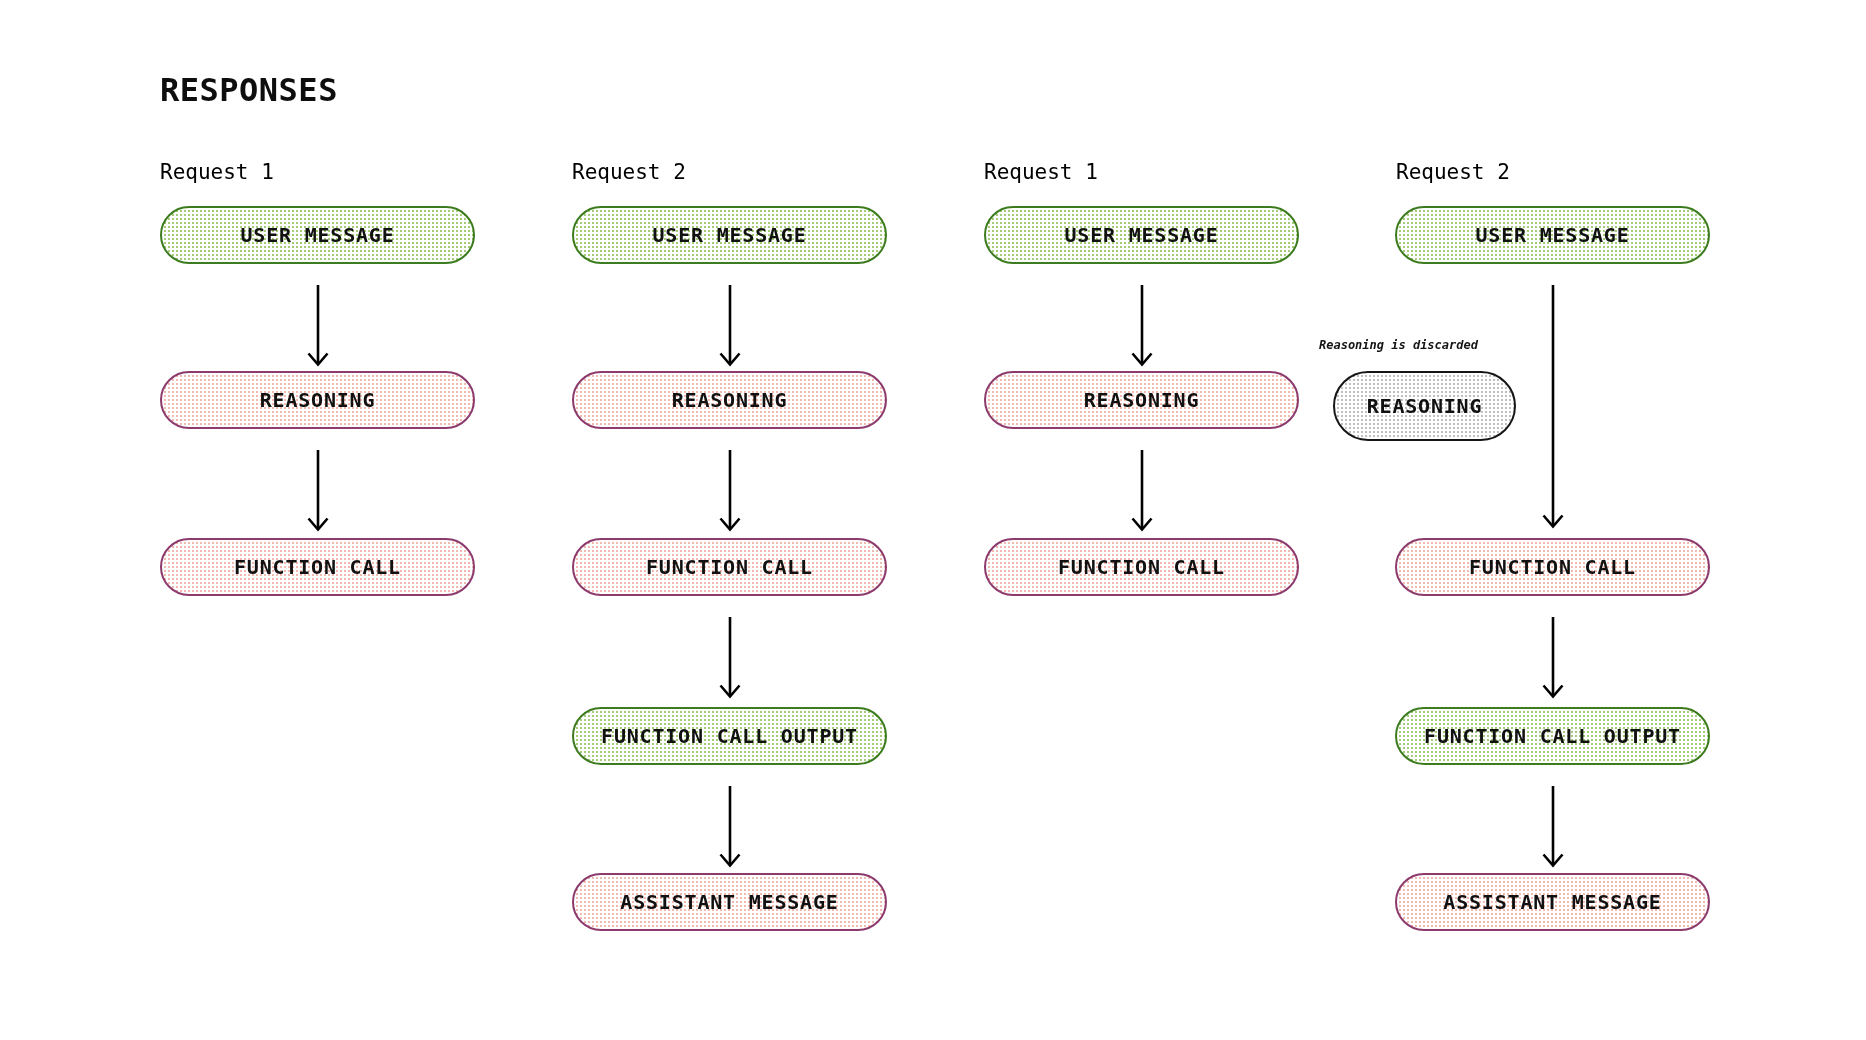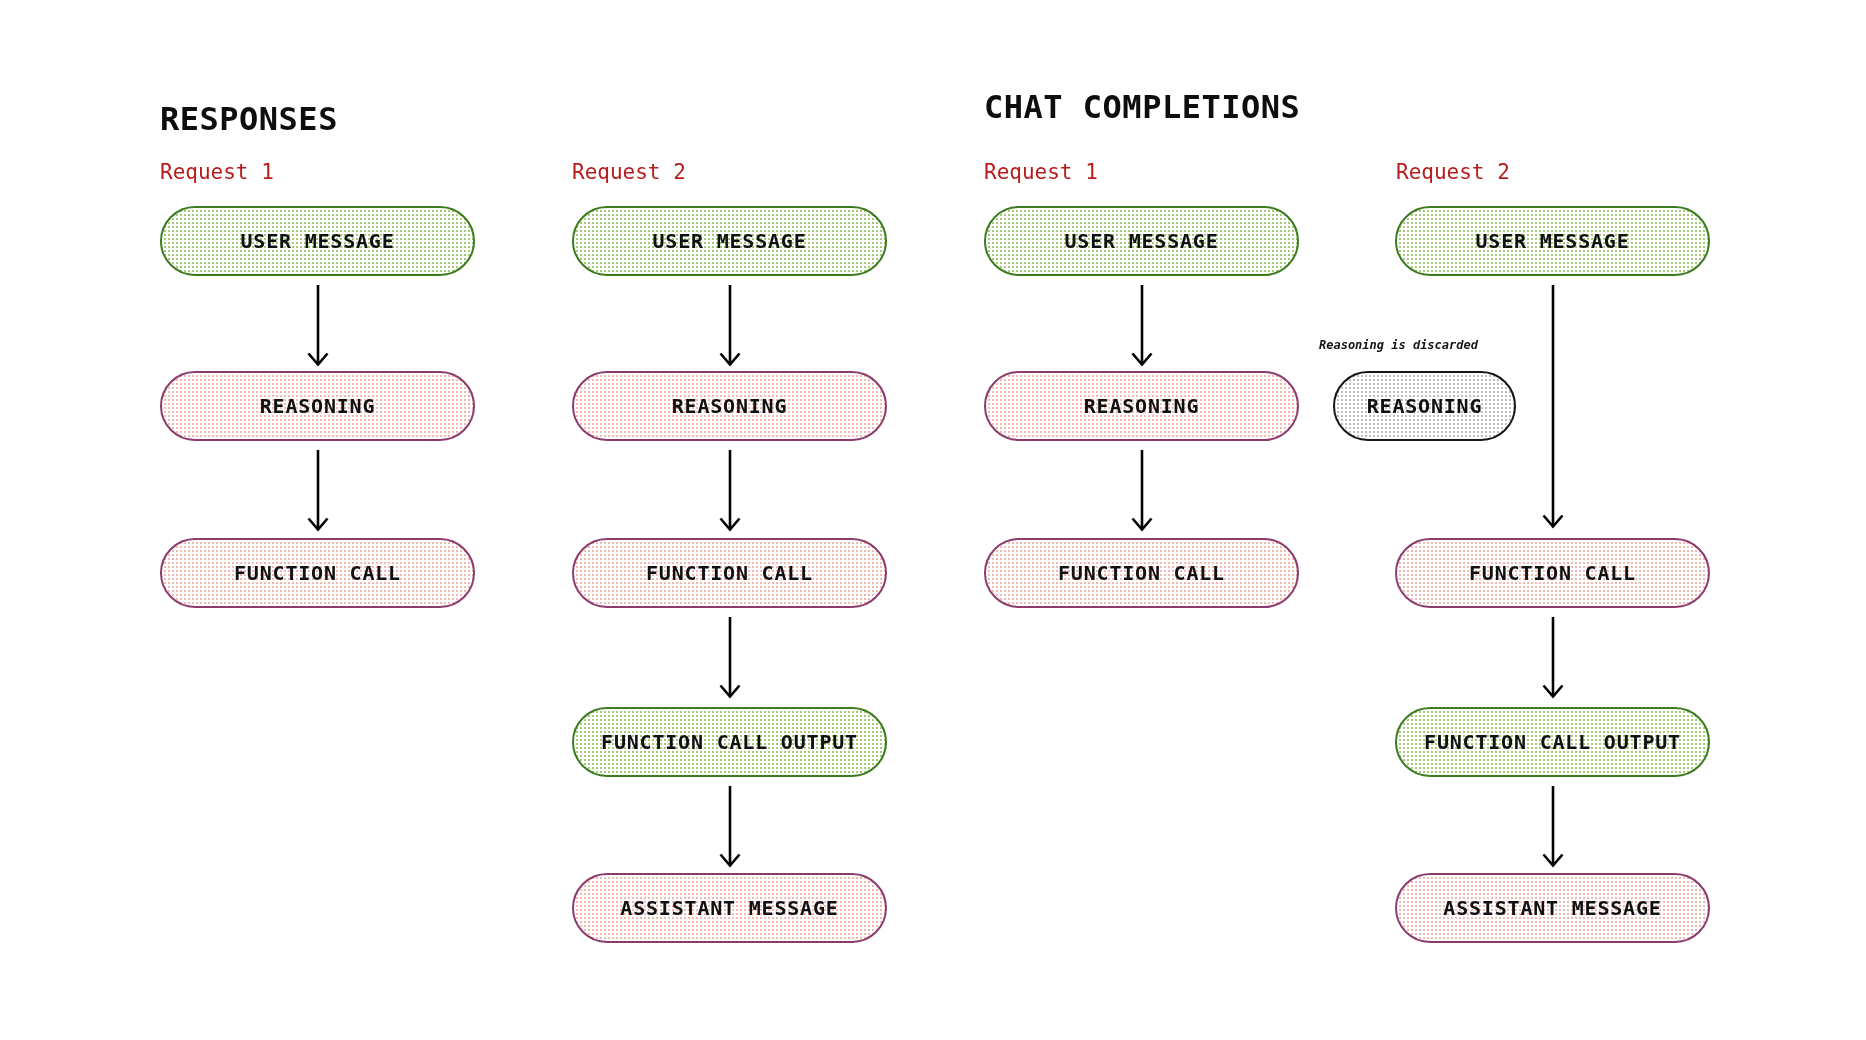--- a/index.html
+++ b/index.html
@@ -20,27 +20,27 @@
     font-size: 32px;
     font-weight: bold;
     letter-spacing: 0.5px;
     color: #0e0e0e;
     white-space: nowrap;
   }
   .request-label {
     position: absolute;
     font-size: 21px;
     font-weight: normal;
-    color: #b91c1c;
+    color: #000000;
     white-space: nowrap;
   }
   .pill {
     position: absolute;
     width: 315px;
-    height: 70px;
+    height: 58px;
     box-sizing: border-box;
     border: 2.5px solid #888888;
     border-radius: 36px;
     background-color: #ffffff;
     --dot: #dddddd;
     background-image: radial-gradient(circle, var(--dot) 1px, transparent 1.15px);
     background-size: 4px 4px;
     background-position: 1px 1px;
     display: flex;
     align-items: center;
@@ -78,22 +78,21 @@
     font-weight: bold;
     color: #141414;
     white-space: nowrap;
   }
 </style>
 </head>
 <body>
 
 <div class="canvas">
 
-  <div class="section-title" style="left:160px; top:100px">RESPONSES</div>
-  <div class="section-title" style="left:984px; top:88px">CHAT COMPLETIONS</div>
+  <div class="section-title" style="left:160px; top:71px">RESPONSES</div>
 
   <div class="request-label" style="left:160px; top:160px">Request 1</div>
   <div class="request-label" style="left:572px; top:160px">Request 2</div>
   <div class="request-label" style="left:984px; top:160px">Request 1</div>
   <div class="request-label" style="left:1396px; top:160px">Request 2</div>
 
   <div class="pill" style="left:160px; top:206px" data-type="green">
     <span class="pill-label">USER MESSAGE</span>
   </div>
   <svg class="arrow" style="left:304px; top:283px" width="28" height="88" viewBox="0 0 28 88">

